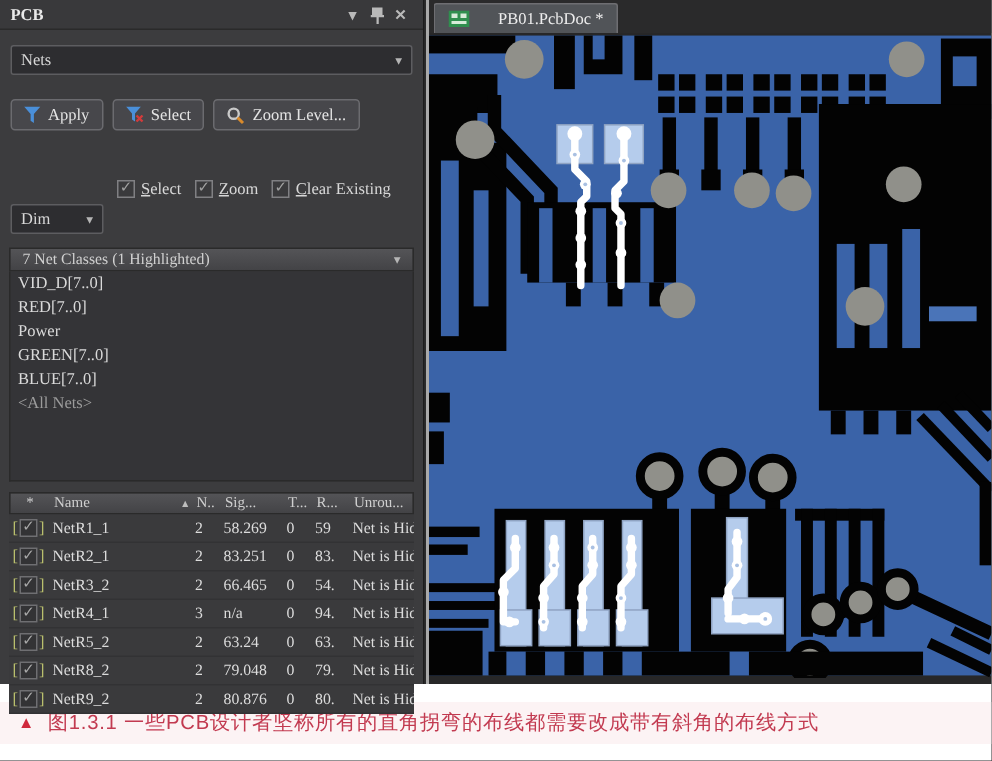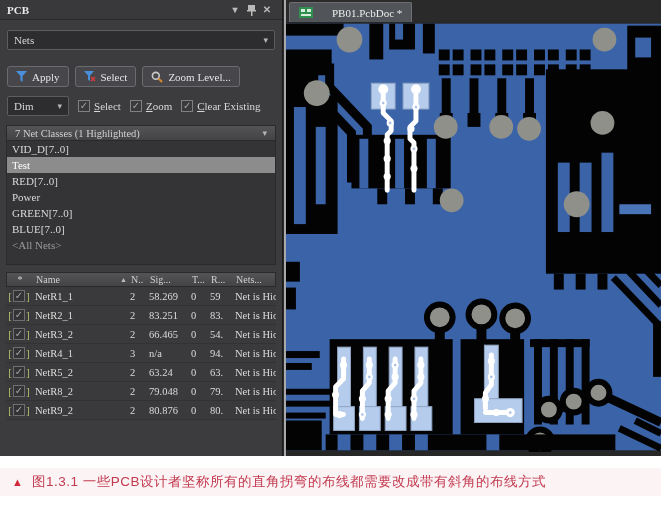--- a/index.html
+++ b/index.html
@@ -11,35 +11,35 @@
   html,body{margin:0;padding:0;}
   body{width:661px;height:507px;background:#ffffff;font-family:"Liberation Sans",sans-serif;overflow:hidden;}
   .app{position:relative;width:661px;height:456px;background:#2b2b2b;font-family:Liberation Serif, serif;}
 
   
   .panel{position:absolute;left:0;top:0;width:283px;height:456px;background:var(--panel-bg);border-right:1px solid #1c1c1c;}
   .titlebar{height:20px;background:#39393b;border-bottom:1px solid #2a2a2a;display:flex;align-items:center;padding:0 7px;color:#eaeaea;font-size:11px;font-weight:bold;}
   .titlebar .sp{flex:1;}
   .tbicon{width:16px;height:14px;display:flex;align-items:center;justify-content:center;color:#b9b9b9;font-size:10px;cursor:default;}
   .pbody{padding:6px 5px 0 5px;}
-  .dd{height:20px;background:#2d2d30;border:1px solid #5d5d60;border-radius:2px;color:#d8d8d8;font-size:11px;display:flex;align-items:center;padding:0 6px;}
+  .dd{height:20px;background:#2d2d30;border:1px solid #5d5d60;border-radius:2px;color:#d8d8d8;font-size:11px;display:flex;align-items:center;padding:0 6px;margin-top:40px;}
   .dd .sp{flex:1;}
   .caret{font-size:9px;color:#b5b5b5;}
   .nets-dd{margin:4px 2px 9px 2px;}
   .btnrow{display:flex;gap:6px;margin:16px 2px 9px 2px;}
   .btn{height:21px;background:#47474b;border:1px solid #6b6b6f;border-radius:3px;color:#e4e4e4;font-size:11px;display:flex;align-items:center;gap:5px;padding:0 8px;white-space:nowrap;}
   .btn svg{display:block;}
   .dimrow{display:flex;align-items:center;gap:9px;margin:0 2px 9px 2px;font-size:11px;color:#d8d8d8;}
   .dim-dd{width:62px;}
   .cb{display:flex;align-items:center;gap:4px;white-space:nowrap;}
   .cbbox{width:12px;height:12px;background:#3a3a3c;border:1px solid #808083;color:#a2a2a2;font-size:10px;line-height:10px;text-align:center;}
   .cb-label::first-letter{text-decoration:underline;}
   .sect{height:16px;background:linear-gradient(#545457,#434346);border:1px solid #2a2a2a;color:#d0d0d0;font-size:10.5px;display:flex;align-items:center;padding:0 8px;margin:0 1px;text-align:right;}
   .sect .sp{flex:1;}
-  .classlist{background:#343437;border:1px solid #2a2a2a;border-top:none;height:124px;font-size:11px;color:#dadada;margin:0 1px 7px 1px;overflow:hidden;}
+  .classlist{background:#343437;border:1px solid #2a2a2a;border-top:none;height:140px;font-size:11px;color:#dadada;margin:0 1px 7px 1px;overflow:hidden;}
   .citem{height:16px;line-height:16px;padding:0 5px;white-space:nowrap;}
   .citem.selected{background:var(--sel-gray);color:#ffffff;}
   .citem.muted{color:#9b9b9b;}
   .netsect{margin-top:2px;}
   .thead{display:flex;height:15px;background:linear-gradient(#545457,#434346);border:1px solid #2a2a2a;color:#cfcfcf;font-size:10px;align-items:center;margin:0 1px;}
   .tbody{margin:0 1px;background:#3a3a3c;}
   .trow{display:flex;height:19px;align-items:center;font-size:10.5px;color:#dcdcdc;border-bottom:1px solid #323234;}
   .c1{width:26px;display:flex;justify-content:center;align-items:center;}
   .c2{width:98px;padding-left:3px;display:flex;align-items:center;overflow:hidden;white-space:nowrap;}
   .c3{width:19px;overflow:hidden;white-space:nowrap;}
@@ -144,40 +144,39 @@
         </div>
       </div>
 
       <div class="sect">
         <span>7 Net Classes (1 Highlighted)</span>
         <span class="sp"></span>
         <span class="caret">▾</span>
       </div>
       <div class="classlist">
         <div class="citem">VID_D[7..0]</div>
-        <div class="citem selected">Test</div>
         <div class="citem">RED[7..0]</div>
         <div class="citem">Power</div>
         <div class="citem">GREEN[7..0]</div>
         <div class="citem">BLUE[7..0]</div>
         <div class="citem muted">&lt;All Nets&gt;</div>
       </div>
 
 
       <div class="thead">
         <div class="c1">*</div>
         <div class="c2">
           <span>Name</span>
           <span class="sortmark">▲</span>
         </div>
         <div class="c3">N..</div>
         <div class="c4">Sig...</div>
         <div class="c5">T...</div>
         <div class="c6">R...</div>
-        <div class="c7">Nets...</div>
+        <div class="c7">Unrou...</div>
       </div>
 
       <div class="tbody">
         <div class="trow">
           <div class="c1 rowcb">
               <span class="brk">[</span>
               <span class="rcbox">✓</span>
               <span class="brk">]</span>
             </div>
           <div class="c2">NetR1_1</div>

